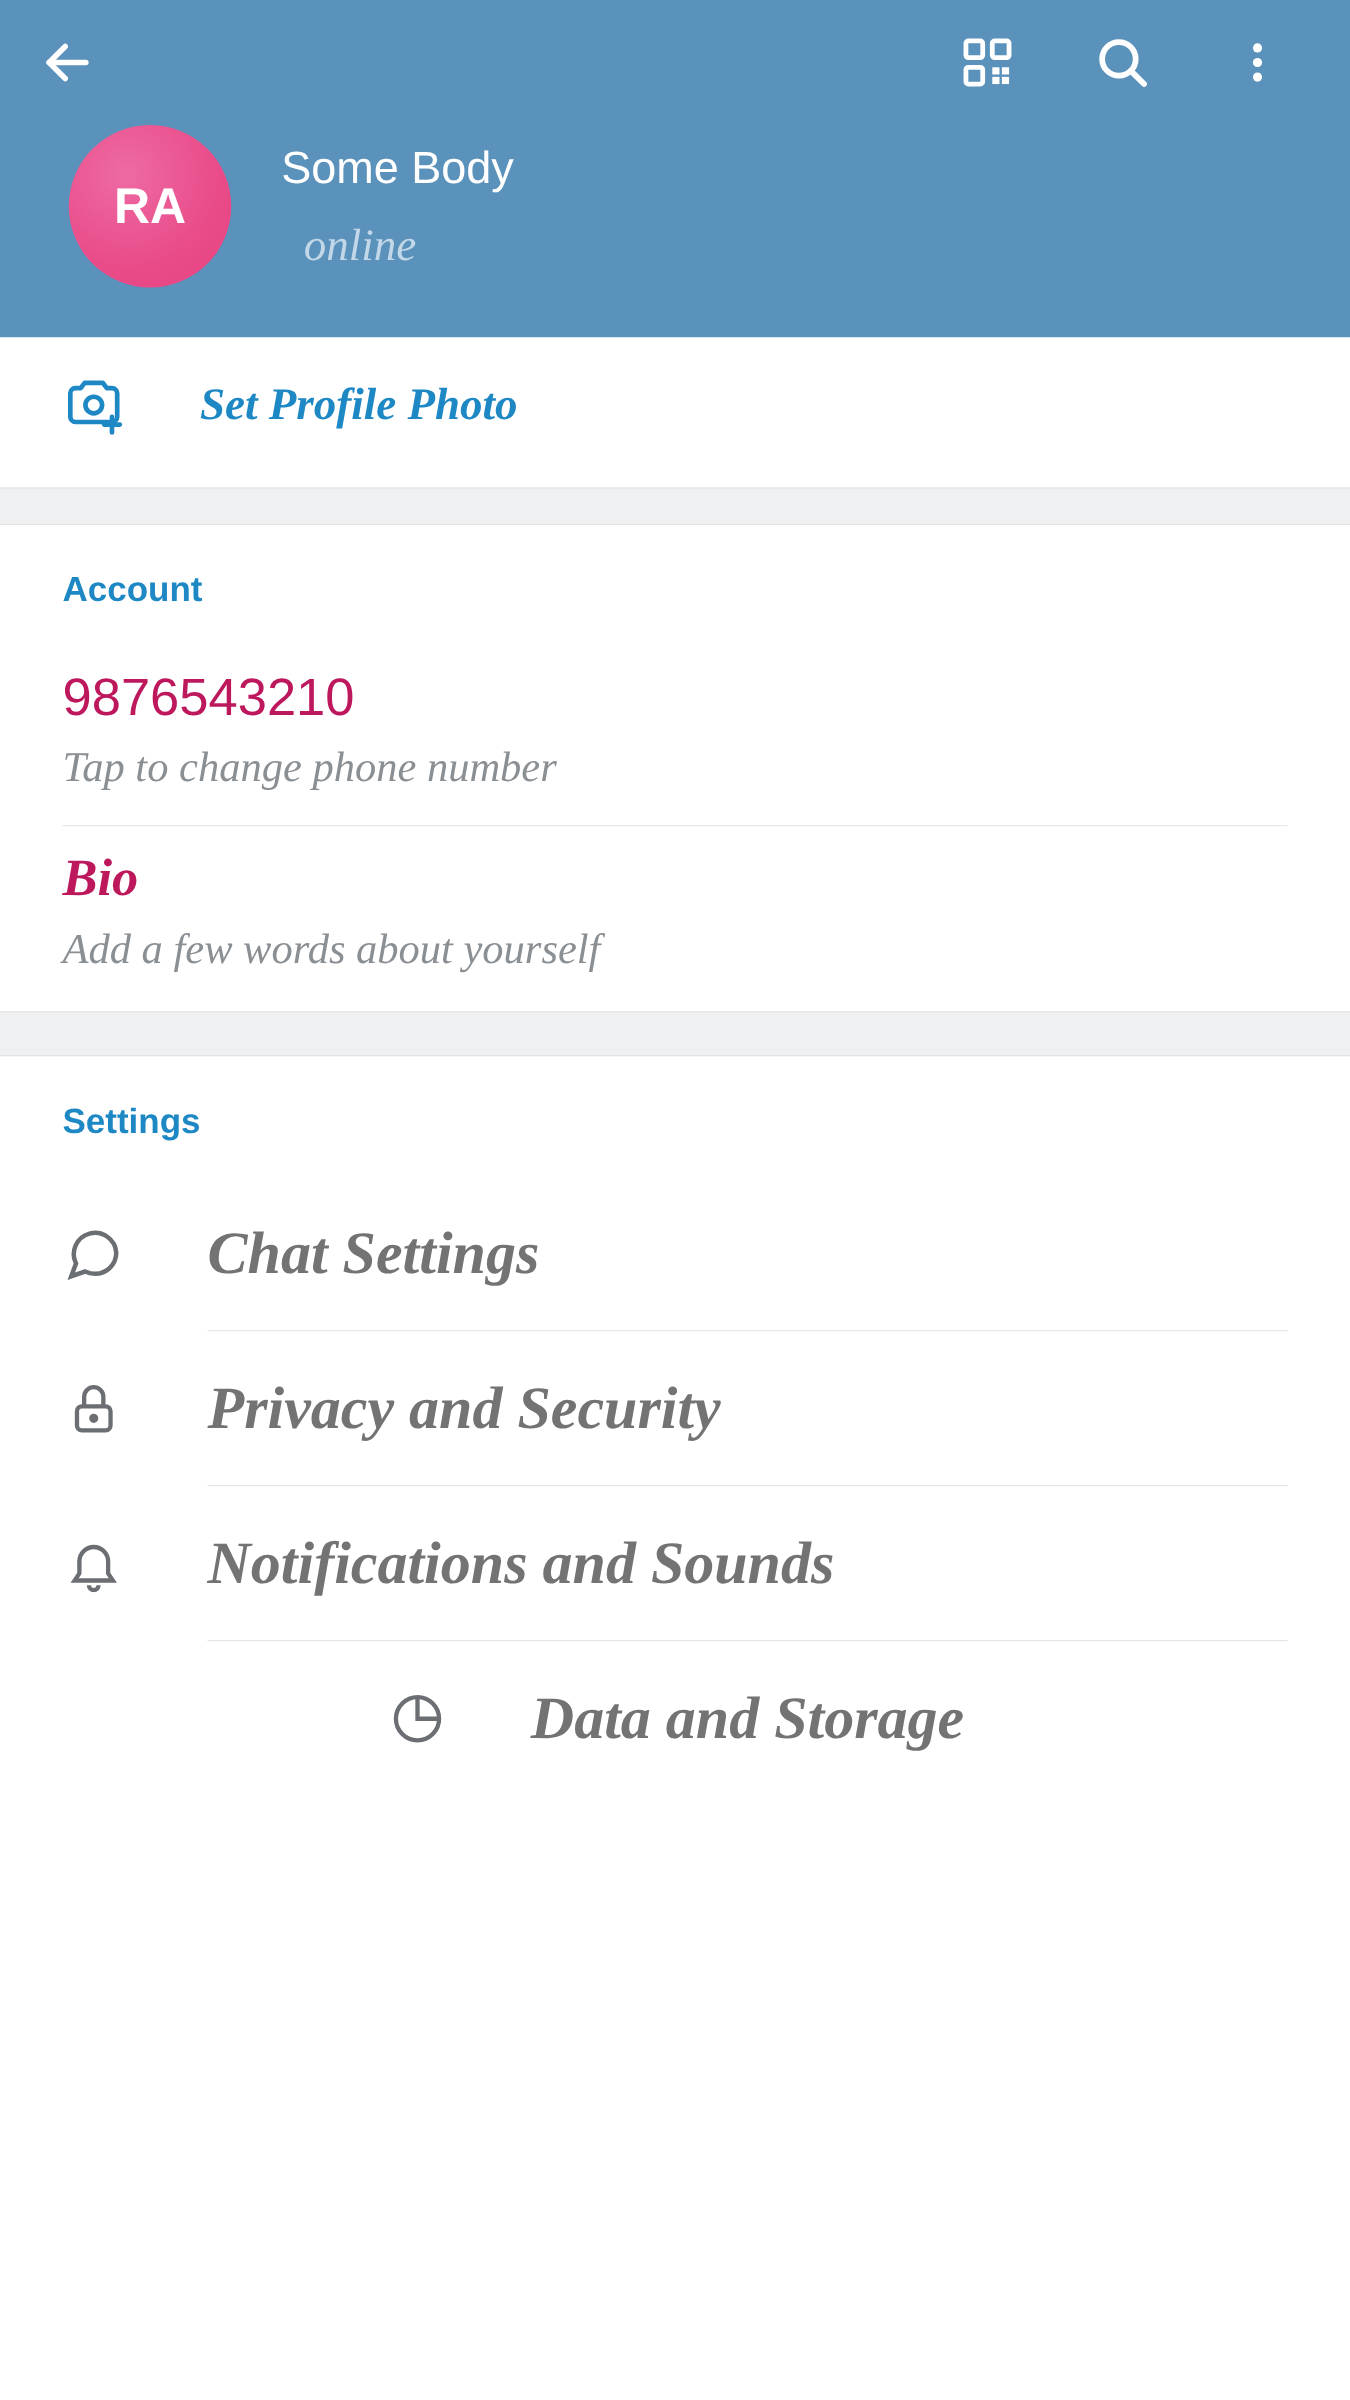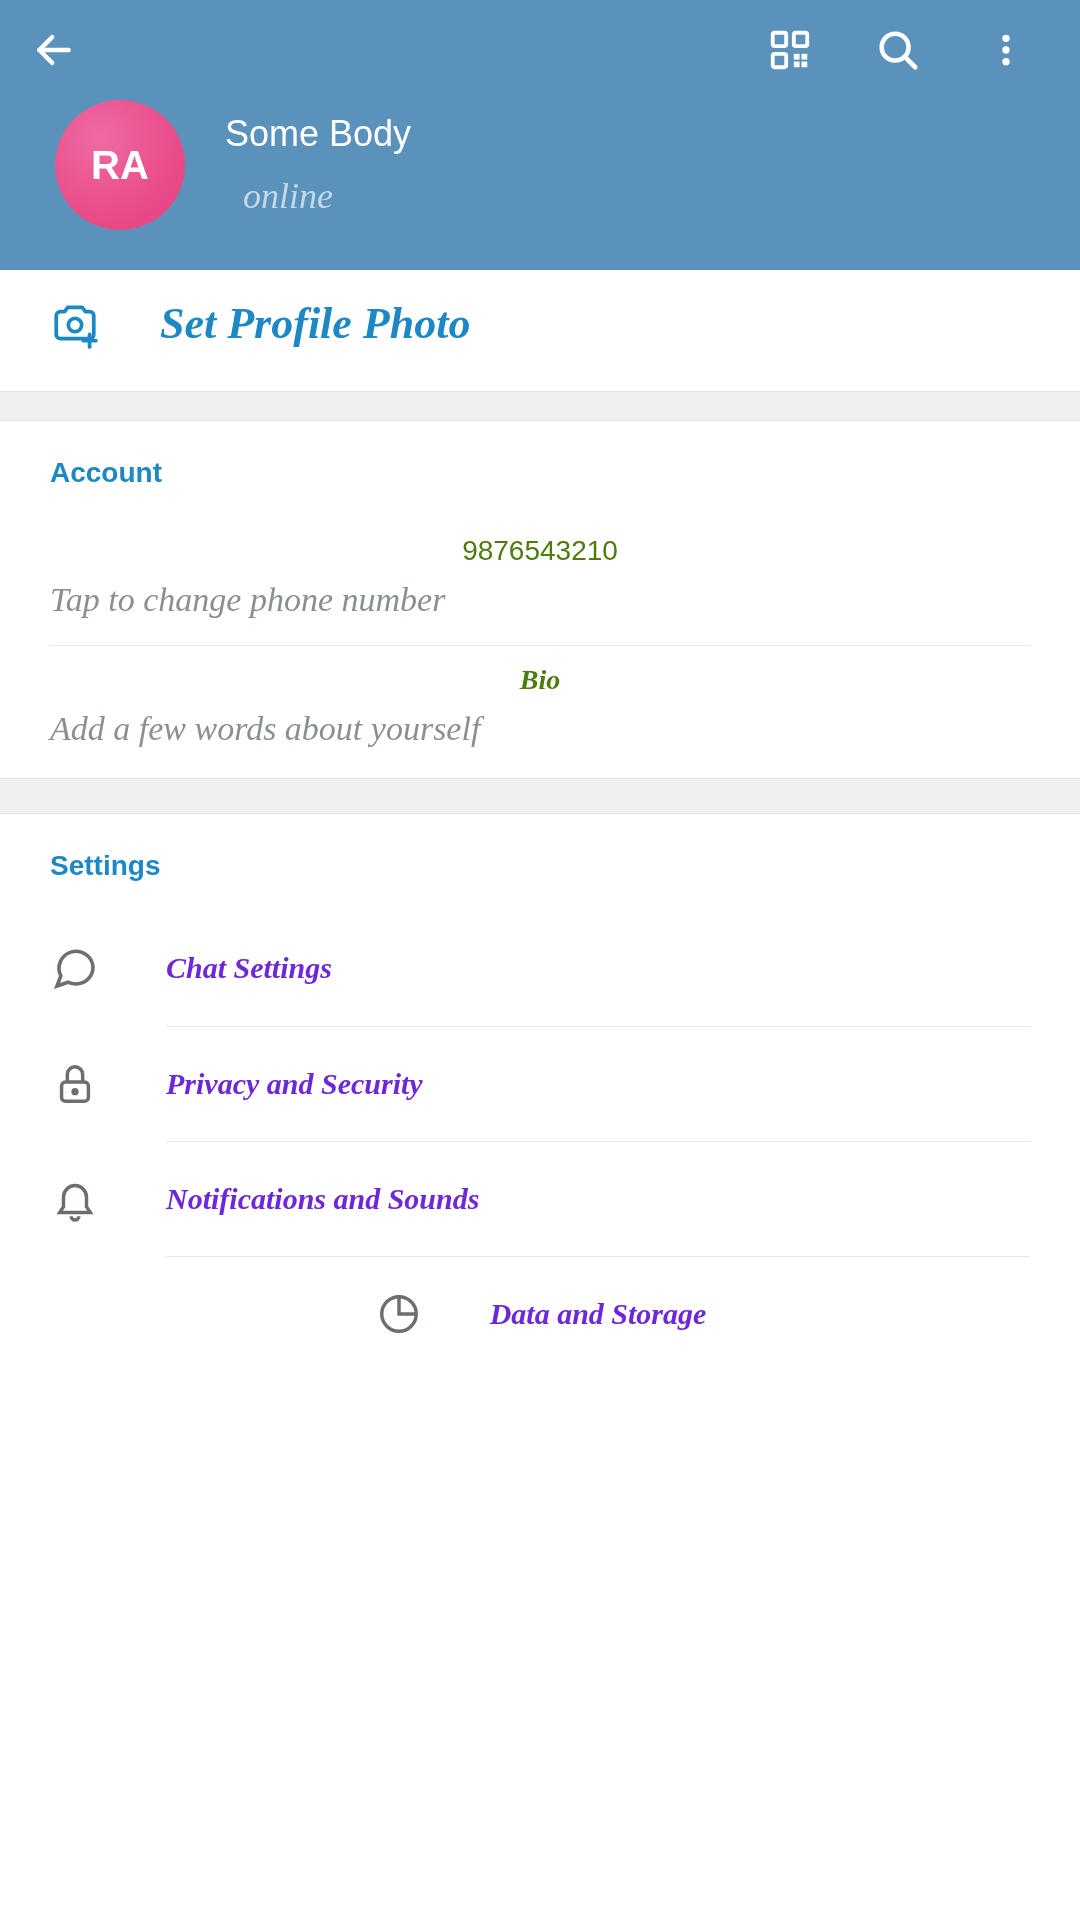--- a/index.html
+++ b/index.html
@@ -37,31 +37,31 @@
   .profile-name { font-size: 36px; font-family: Arial, sans-serif; font-weight: 400; color:#fff; }
   .profile-status { font-size: 36px; font-style: italic; color: #c2d8e8; margin-top: 20px; margin-left: 18px;}
 
   .section { background:#fff; }
   .set-photo-row {
     display:flex; align-items:center;
     padding: 28px 50px 42px 50px;
     gap: 60px;
     cursor:pointer;
   }
-  .set-photo-label { font-size: 44px; font-weight:700; font-style:italic; color:#1e88c5; }
+  .set-photo-label { font-size: 36px; font-weight:700; font-style:italic; color:#1e88c5; }
 
   .gap { height: 30px; background:#eef0f1; border-top:1px solid #e2e4e5; border-bottom:1px solid #e2e4e5;}
   .gap2 { height: 36px; background:#eef0f1; border-top:1px solid #e2e4e5; border-bottom:1px solid #e2e4e5;}
 
   .group { padding: 36px 50px 0 50px; }
   .group-title { font-size: 28px; font-weight:700; color:#1e88c5; font-family: Arial, sans-serif; margin-bottom: 28px; }
 
   .cell { padding: 18px 0 26px 0; border-bottom:1px solid #e8e8e8; cursor:pointer; }
   .cell:last-child { border-bottom: none; padding-bottom: 30px;}
-  .cell-primary { font-size: 28px; color:#4d7c0f; font-style: italic; font-weight: 600; text-align: center;}
+  .cell-primary { font-size: 42px; color:#be185d; font-style: italic; font-weight: 600;}
   .cell-primary.plain { font-style: normal; font-weight: 400; font-family: Arial, sans-serif;}
   .cell-secondary { font-size: 34px; color:#8a8f94; font-style:italic; margin-top: 14px; font-weight: 500;}
 
   .username-highlight {
     position: absolute;
     left: 12px;
     width: 300px;
     height: 140px;
     background: #f5887c;
     border-radius: 38px;
@@ -73,21 +73,21 @@
   .cell-wrap { position: relative; }
 
   .settings-list { padding: 36px 50px 0 50px; }
   .settings-row {
     display:flex; align-items:center;
     gap: 66px;
     padding: 34px 0;
     cursor:pointer;
   }
   .settings-row .icon-slot { width: 50px; display:flex; justify-content:center; }
-  .settings-row .label { font-size: 30px; font-weight:700; font-style:italic; color:#6d28d9; }
+  .settings-row .label { font-size: 48px; font-weight:700; font-style:italic; color:#737373; }
   .settings-divider { height:1px; background:#e6e6e6; margin-left: 116px; }
 
 </style>
 </head>
 <body>
 
 <div class="header">
   <div class="toolbar">
     <div class="toolbar-left">
       <div class="icon-btn">

